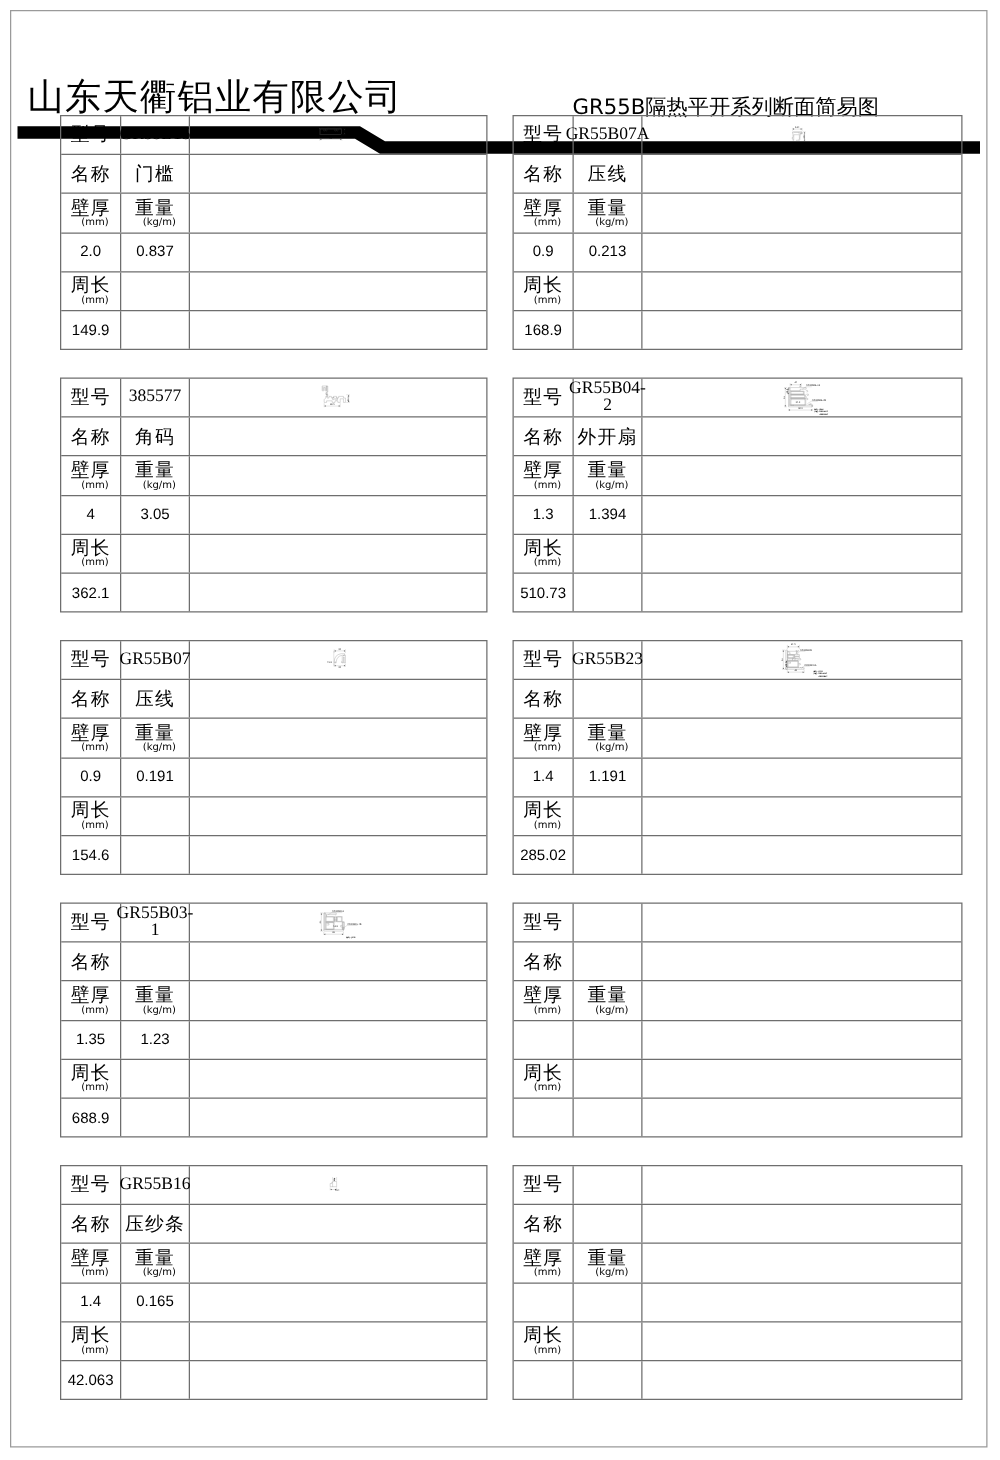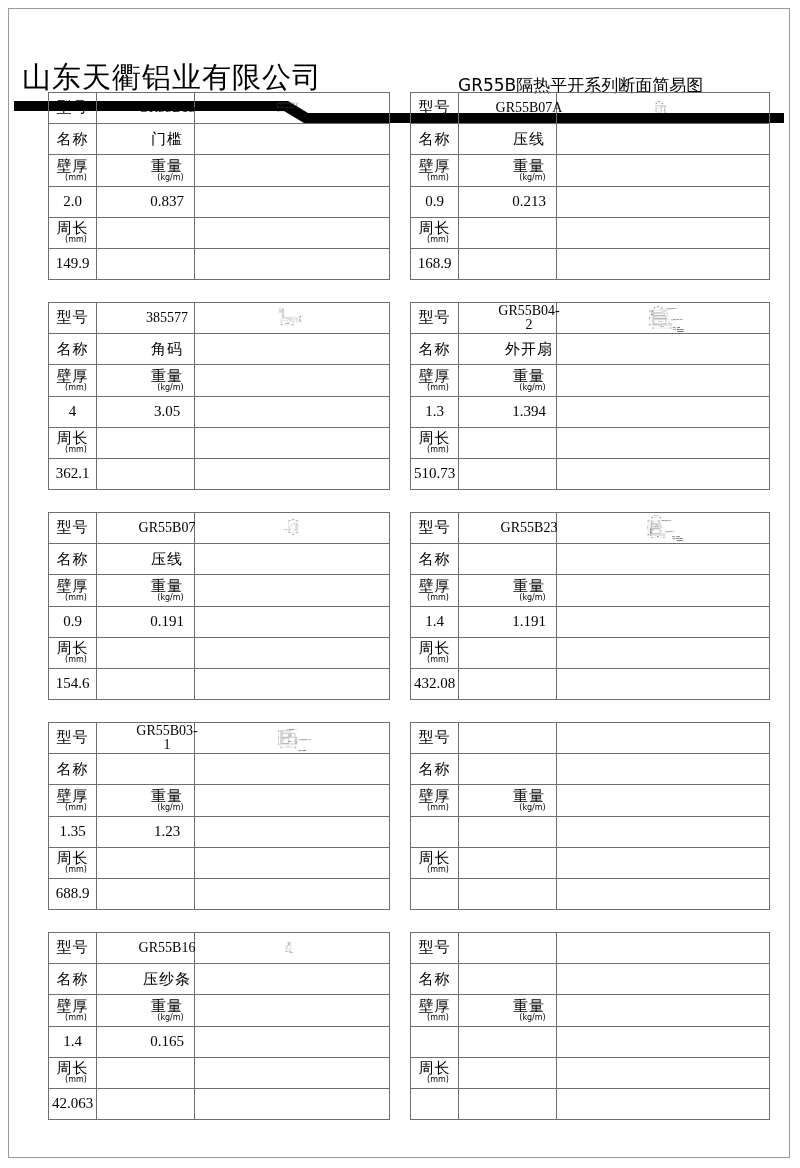--- a/index.html
+++ b/index.html
@@ -40,26 +40,26 @@
   .cell.left .spec{width:342px;height:188px;}
   .cell.right .spec{width:360px;height:188px;}
   .trow{display:flex;flex:1;border-bottom:1px solid #6e6e6e;}
   .trow:last-child{border-bottom:none;justify-content:flex-end;}
   .tc{
     box-sizing:border-box;border-right:1px solid #6e6e6e;
     display:flex;align-items:center;justify-content:center;
     font-size:14px;text-align:center;
   }
   .tc.lab{width:48px;flex-direction:column;line-height:1.02;}
-  .tc.val{width:55px;flex-direction:column;line-height:1.02;margin-left:43px;}
+  .tc.val{width:55px;flex-direction:column;line-height:1.02;}
   .tc.draw{flex:1;border-right:none;position:relative;}
   .lab-main{font-size:15px;letter-spacing:1px;font-family:"DejaVu Sans",sans-serif;}
   .lab-sub{font-size:8px;font-family:"DejaVu Sans",sans-serif;padding-left:7px;}
   .cn{font-family:"DejaVu Sans", sans-serif;font-size:15px;letter-spacing:1px;}
-  .num{font-family:Liberation Serif, serif;font-size:15px;}
+  .num{font-family:Liberation Sans, sans-serif;font-size:12px;}
   .model{font-family:"Liberation Serif", serif;font-size:14px;letter-spacing:0px;}
   
   .draw svg{position:absolute;left:0;top:0;width:100%;height:100%;}
   .dimtxt{font-family:"Liberation Serif",serif;font-size:13px;fill:#000;}
   .lbltxt{font-family:"Liberation Serif",serif;font-size:12.5px;fill:#000;}
   .notetxt{font-family:"DejaVu Sans",sans-serif;font-size:8.5px;fill:#000;font-weight:bold;}
   .prof{fill:none;stroke:#555;stroke-width:1.1;}
   .dimline{stroke:#333;stroke-width:0.7;fill:none;}
 </style>
 </head>
@@ -590,21 +590,21 @@
         <div class="trow">
             <div class="tc lab">
               <span class="lab-main">周长</span>
               <span class="lab-sub">(mm)</span>
             </div>
             <div class="tc val"></div>
             <div class="tc draw"></div>
           </div>
         <div class="trow">
             <div class="tc lab">
-              <span class="num">432.08</span>
+              <span class="num">285.02</span>
             </div>
             <div class="tc val"></div>
             <div class="tc draw"></div>
           </div>
       </div>
     </div>
   </div>
 
   <div class="row">
     <div class="cell left">

